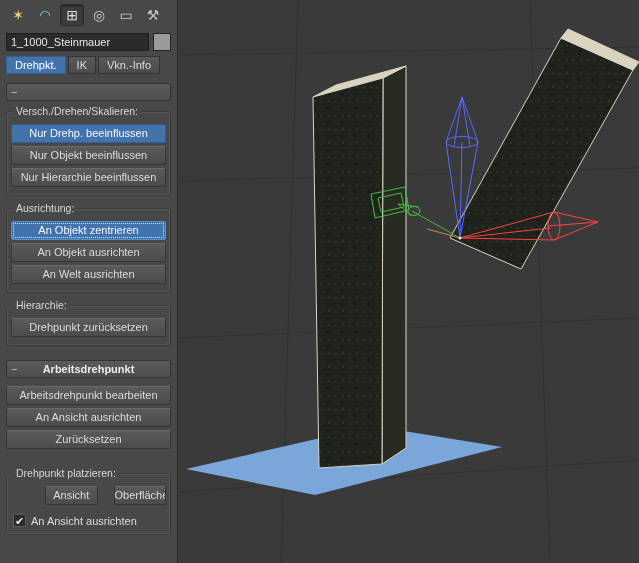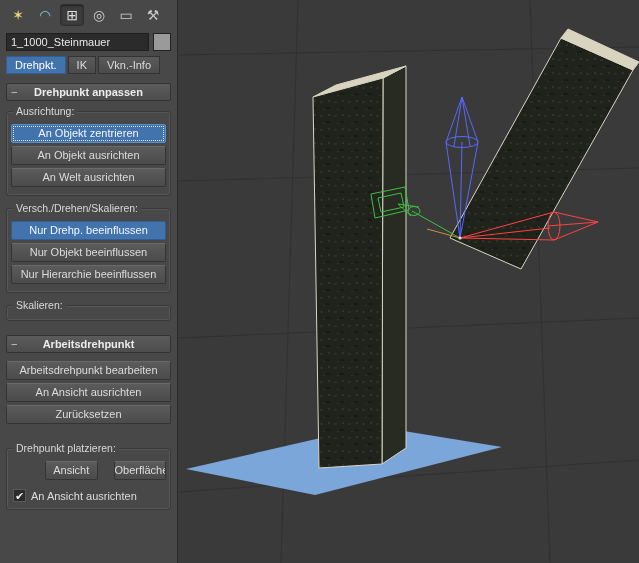--- a/index.html
+++ b/index.html
@@ -124,39 +124,39 @@
   </div>
 
   <div class="tabs">
     <div class="tab active">Drehpkt.</div>
     <div class="tab">IK</div>
     <div class="tab">Vkn.-Info</div>
   </div>
 
   <div class="rollout-header">
     <span class="minus">−</span>
-    <span class="title">Drehpunkt anpassen</span>
+  </div>
+
+  <div class="groupbox">
+    <span class="group-label">Versch./Drehen/Skalieren:</span>
+    <button class="btn blue">Nur Drehp. beeinflussen</button>
+    <button class="btn">Nur Objekt beeinflussen</button>
+    <button class="btn">Nur Hierarchie beeinflussen</button>
   </div>
 
   <div class="groupbox">
     <span class="group-label">Ausrichtung:</span>
     <button class="btn blue-focus">An Objekt zentrieren</button>
     <button class="btn">An Objekt ausrichten</button>
     <button class="btn">An Welt ausrichten</button>
   </div>
 
   <div class="groupbox">
-    <span class="group-label">Versch./Drehen/Skalieren:</span>
-    <button class="btn blue">Nur Drehp. beeinflussen</button>
-    <button class="btn">Nur Objekt beeinflussen</button>
-    <button class="btn">Nur Hierarchie beeinflussen</button>
-  </div>
-
-  <div class="groupbox">
-    <span class="group-label">Skalieren:</span>
+    <span class="group-label">Hierarchie:</span>
+    <button class="btn">Drehpunkt zurücksetzen</button>
   </div>
 
   <div class="rollout-header" style="margin-top:14px;">
     <span class="minus">−</span>
     <span class="title">Arbeitsdrehpunkt</span>
   </div>
 
   <button class="btn">Arbeitsdrehpunkt bearbeiten</button>
   <button class="btn">An Ansicht ausrichten</button>
   <button class="btn">Zurücksetzen</button>

